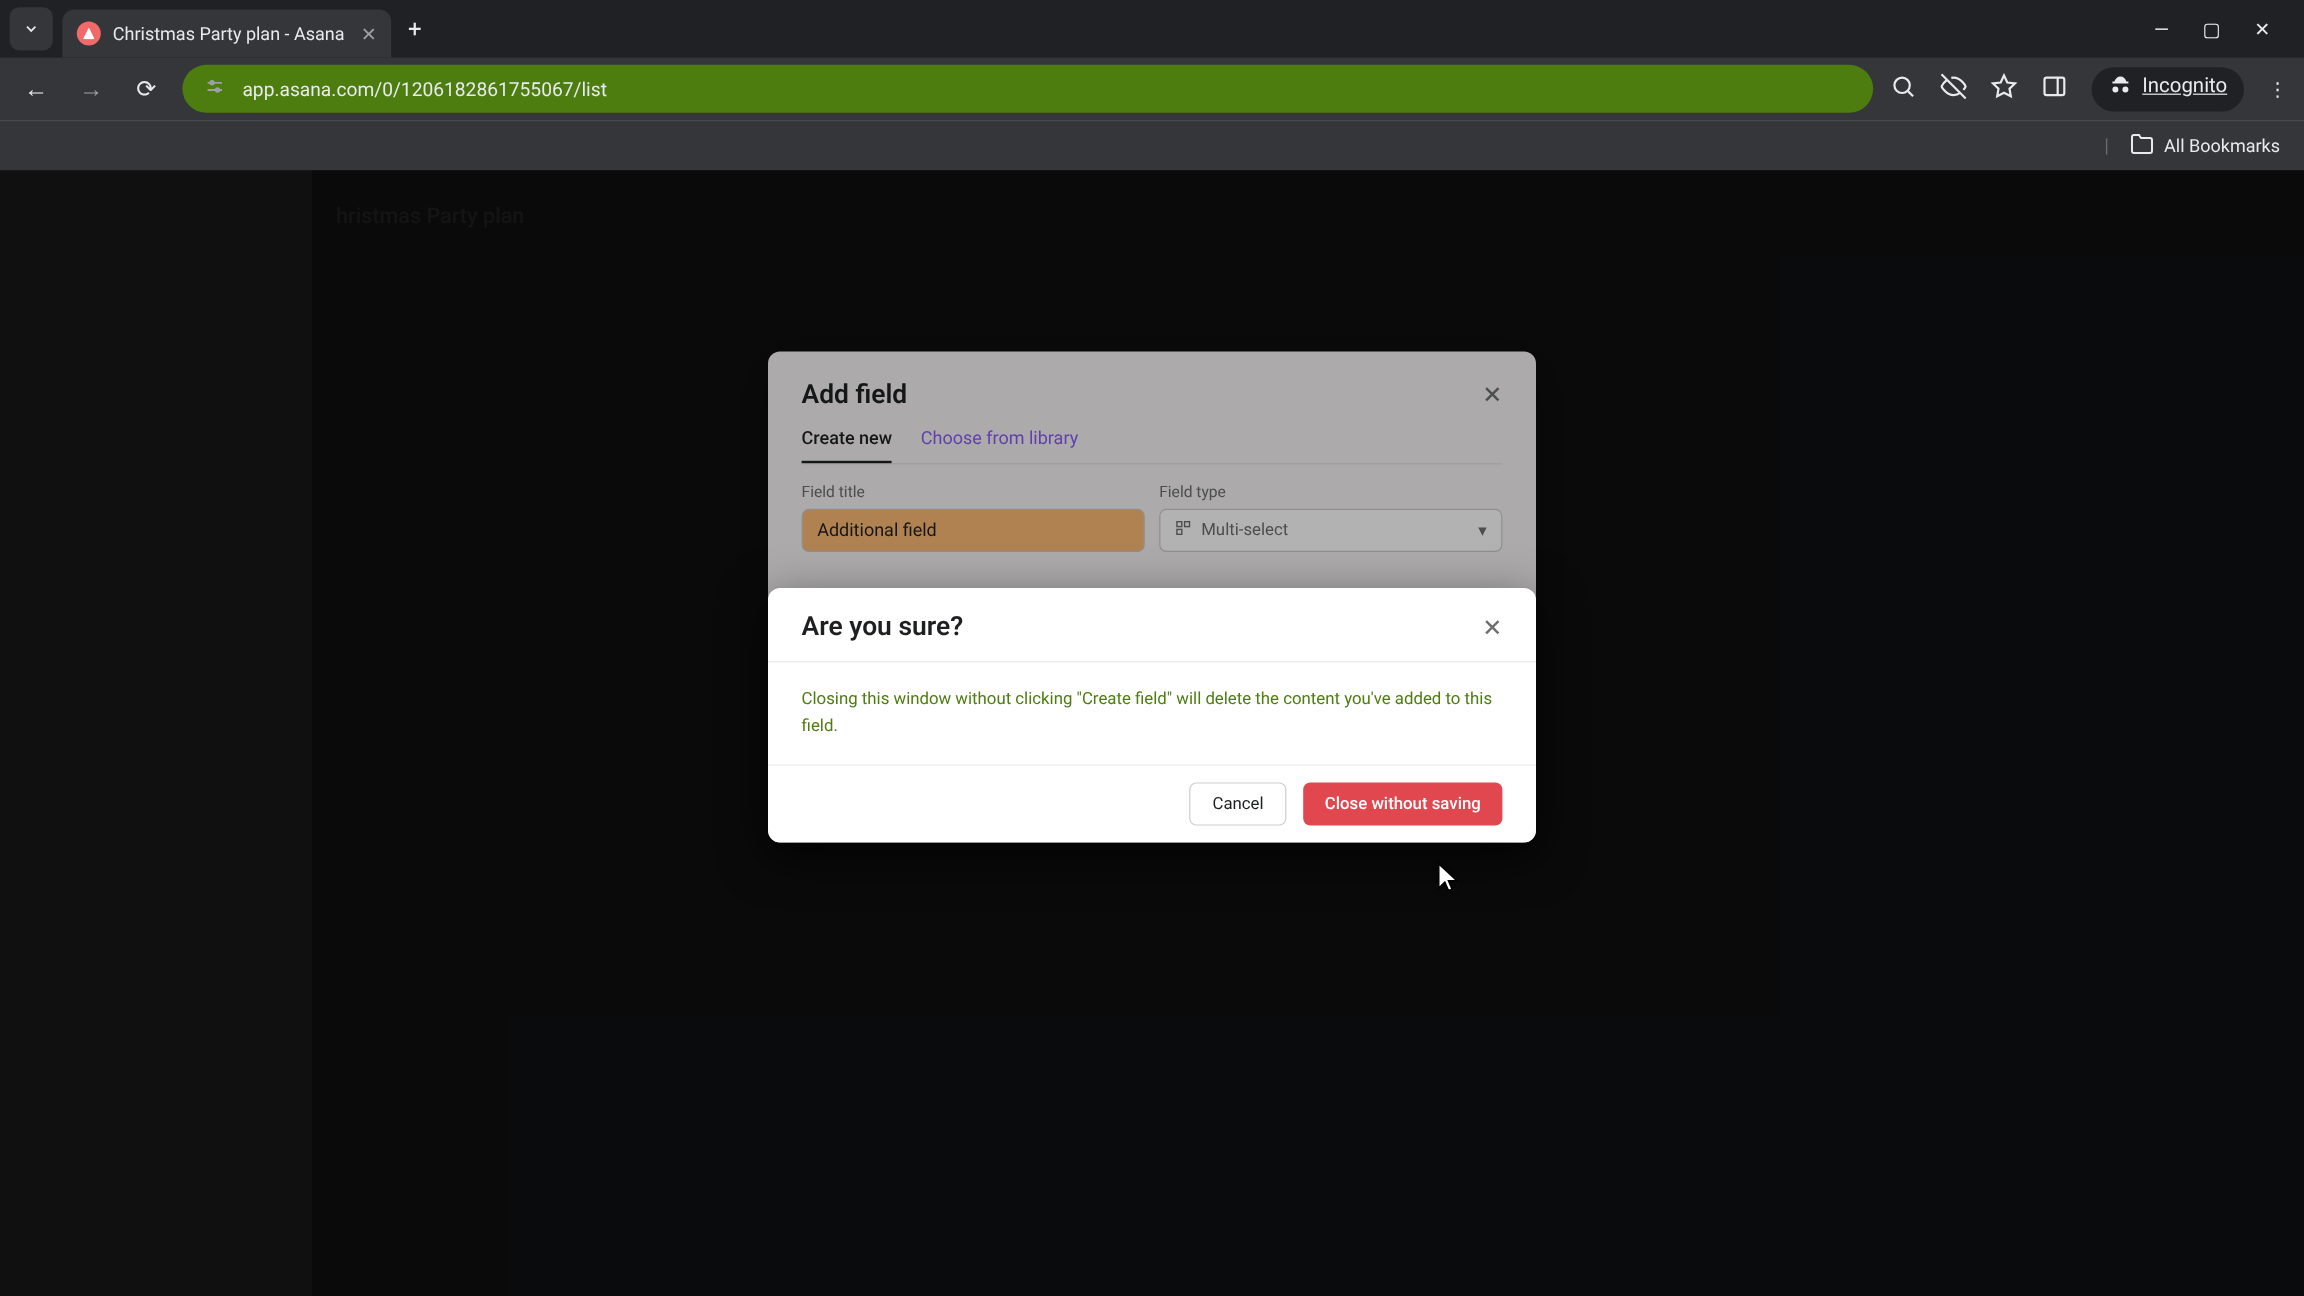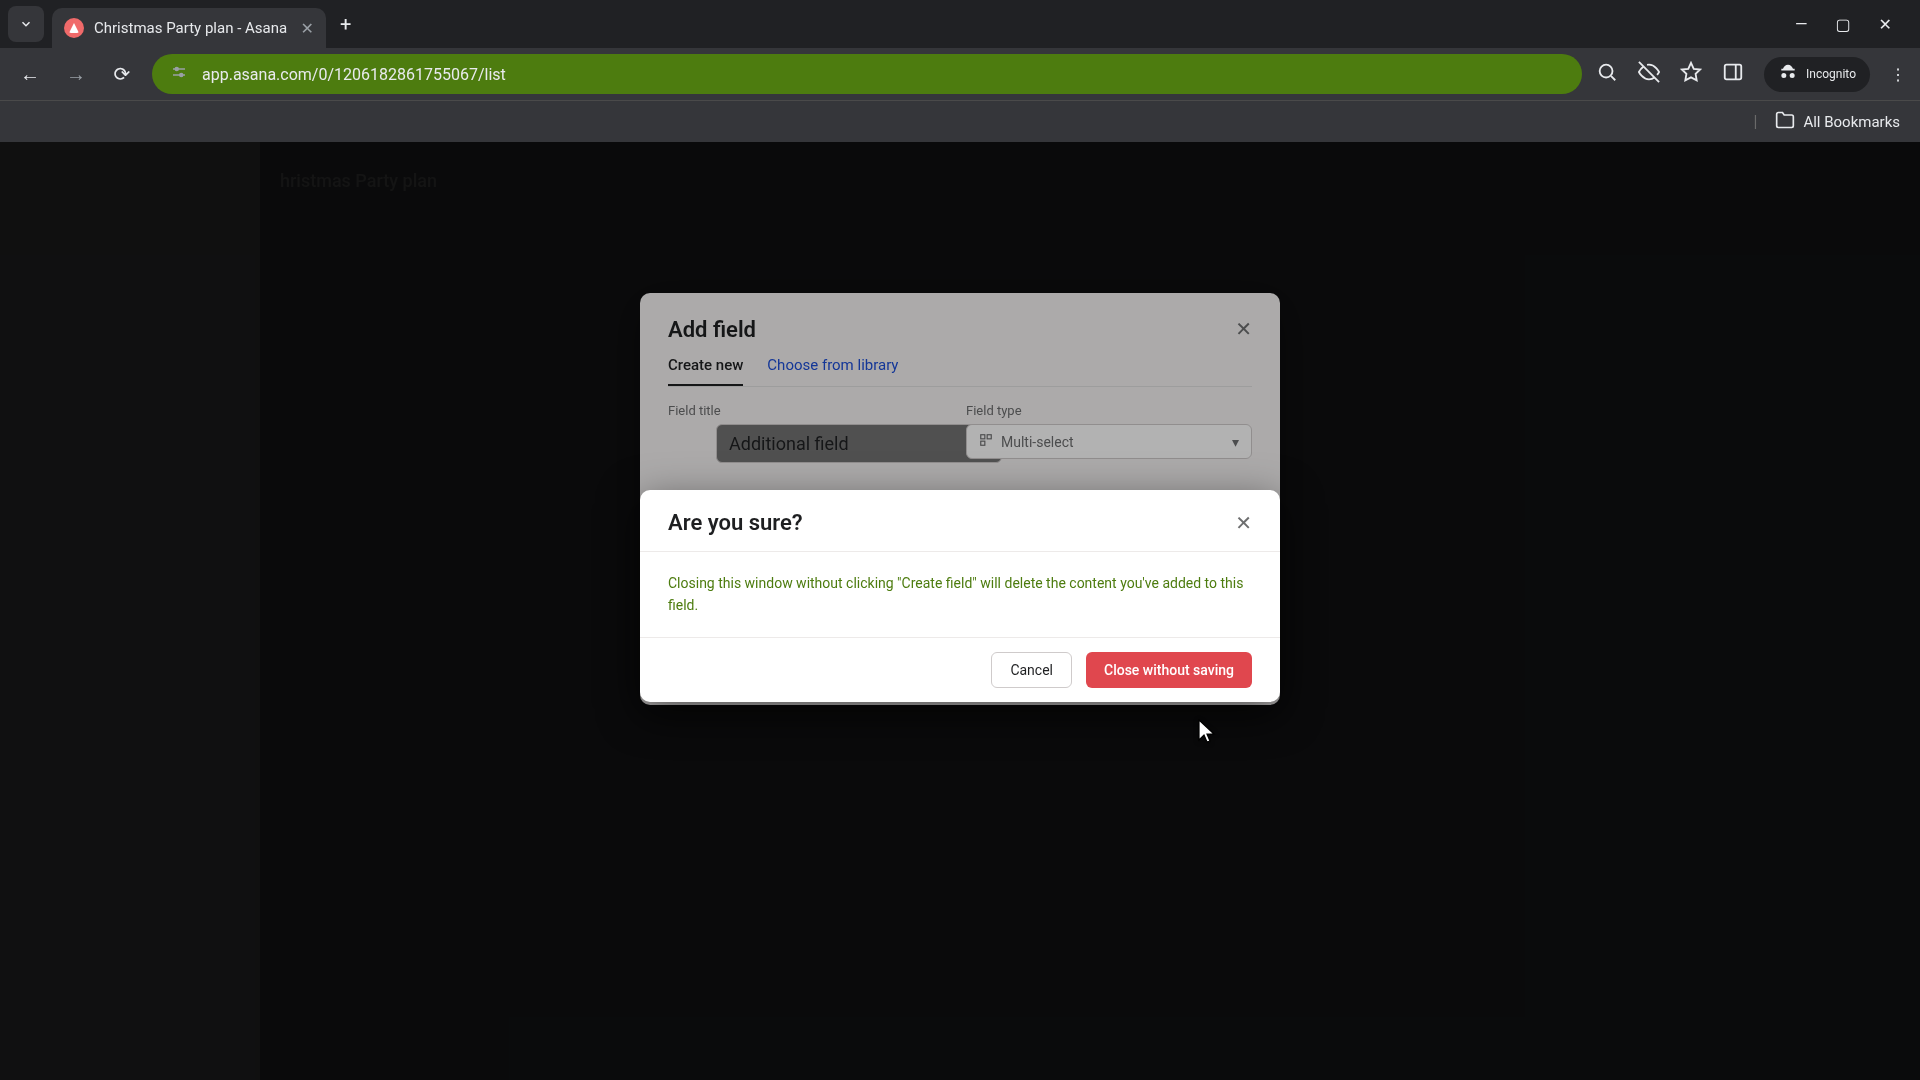--- a/index.html
+++ b/index.html
@@ -17,43 +17,43 @@
 .new-tab { color: #e8eaed; font-size: 20px; margin-left: 14px; cursor: pointer; }
 .window-controls { margin-left: auto; display: flex; gap: 28px; padding-right: 20px; color: #e8eaed; }
 .win-btn { font-size: 16px; cursor: pointer; }
 
 .url-bar { height: 52px; background: #35363a; display: flex; align-items: center; padding: 0 14px; gap: 14px; }
 .nav-btn { color: #9aa0a6; font-size: 20px; width: 32px; text-align: center; cursor: pointer; }
 .nav-btn.active { color: #e8eaed; }
 .url-field { flex: 1; background: #4d7c0f; border-radius: 24px; height: 40px; display: flex; align-items: center; padding: 0 18px; gap: 14px; color: #e8eaed; font-size: 16px; }
 .url-icon { color: #9aa0a6; }
 .url-actions { display: flex; align-items: center; gap: 20px; color: #e8eaed; }
-.incognito-badge { display: flex; align-items: center; gap: 8px; background: #202124; border-radius: 20px; padding: 6px 14px; font-size: 12px; }
+.incognito-badge { display: flex; align-items: flex-start; gap: 8px; background: #202124; border-radius: 20px; padding: 6px 14px; font-size: 17px; text-decoration: underline; }
 
 .bookmarks-bar { height: 42px; background: #35363a; display: flex; align-items: center; justify-content: flex-end; padding: 0 20px; border-top: 1px solid #4a4a4a; }
 .bookmarks-bar .sep { color: #6a6a6a; margin-right: 18px; }
 .all-bookmarks { display: flex; align-items: center; gap: 8px; color: #e8eaed; font-size: 15px; cursor: pointer; }
 
 
 .app-area { position: absolute; top: 142px; left: 0; right: 0; bottom: 0; background: #1e1f21; }
 .dim-overlay { position: absolute; inset: 0; background: rgba(0,0,0,0.65); }
 
 
 .modal-addfield { position: absolute; left: 640px; top: 293px; width: 640px; background: #f5f3f3; border-radius: 10px; box-shadow: 0 10px 40px rgba(0,0,0,0.4); padding: 24px 28px; color: #1e1f21; }
 .modal-addfield.dimmed { filter: brightness(0.7); }
 .addfield-header { display: flex; justify-content: space-between; margin-bottom: 14px; }
 .addfield-title { font-size: 22px; font-weight: 600; color: #1e1f21; }
 .modal-close { color: #6d6e6f; font-size: 20px; cursor: pointer; }
 .addfield-tabs { display: flex; gap: 24px; border-bottom: 1px solid #e0e0e0; margin-bottom: 16px; }
-.addfield-tab { padding-bottom: 10px; font-size: 15px; color: #1d4ed8; cursor: pointer; }
+.addfield-tab { padding-bottom: 10px; font-size: 15px; color: #8b5cf6; cursor: pointer; }
 .addfield-tab.active { color: #1e1f21; border-bottom: 2px solid #1e1f21; font-weight: 500; }
 .field-row { display: flex; gap: 12px; margin-bottom: 120px; }
 .field-col { flex: 1; }
 .field-label { font-size: 13px; color: #6d6e6f; margin-bottom: 6px; display: block; }
-.field-input { width: 100%; border: 1px solid #cfcbcb; border-radius: 6px; padding: 8px 12px; font-size: 18px; background: #737373; color: #1e1f21; margin-left: 48px; }
+.field-input { width: 100%; border: 1px solid #cfcbcb; border-radius: 6px; padding: 8px 12px; font-size: 15px; background: #fdba74; color: #1e1f21; }
 .field-select { width: 100%; border: 1px solid #cfcbcb; border-radius: 6px; padding: 8px 12px; font-size: 14px; background: white; display: flex; align-items: center; gap: 8px; color: #6d6e6f; justify-content: space-between; }
 .checkbox-row { display: flex; align-items: center; gap: 10px; font-size: 13px; color: #6d6e6f; margin-bottom: 10px; }
 .checkbox { width: 14px; height: 14px; border: 1px solid #aaa; border-radius: 3px; }
 .addfield-footer { display: flex; justify-content: flex-end; gap: 12px; margin-top: 24px; }
 .btn-text { padding: 8px 16px; font-size: 14px; color: #6d6e6f; cursor: pointer; border: 1px solid #ddd; border-radius: 6px; background: white; }
 .btn-text.plain { border: none; background: transparent; }
 
 
 .modal-confirm { position: absolute; left: 640px; top: 490px; width: 640px; background: #ffffff; border-radius: 10px; box-shadow: 0 10px 40px rgba(0,0,0,0.5); z-index: 100; }
 .confirm-header { display: flex; justify-content: space-between; align-items: center; padding: 20px 28px 16px; border-bottom: 1px solid #edeae9; }

